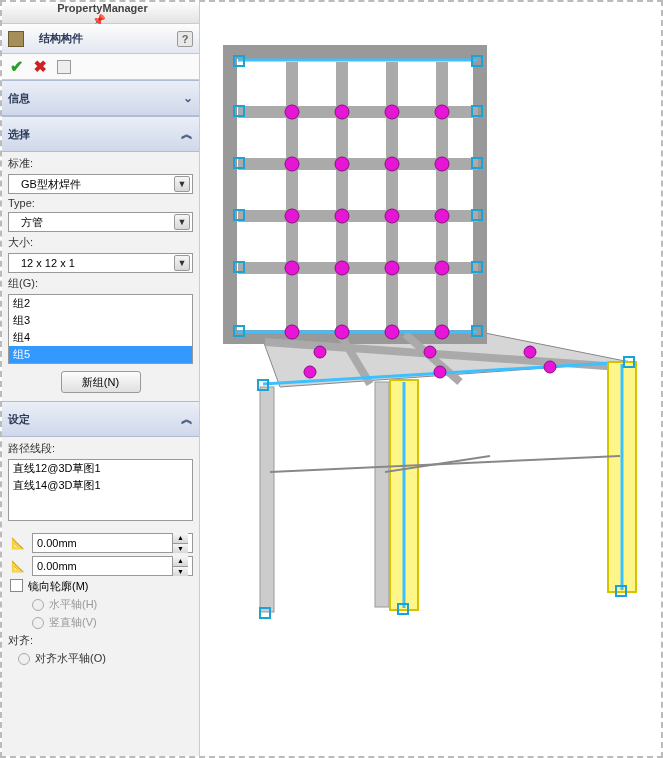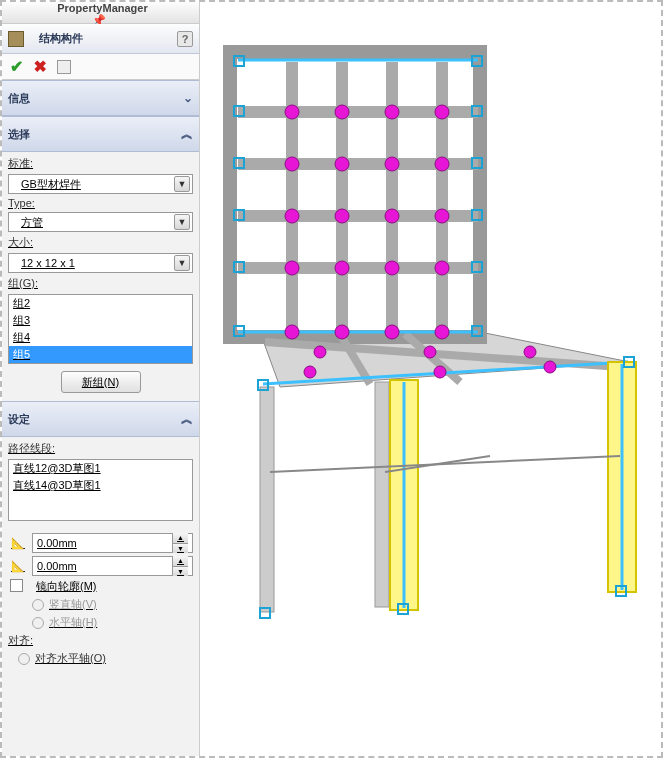--- a/index.html
+++ b/index.html
@@ -12,36 +12,36 @@
     .feature-title { height: 30px; background: linear-gradient(#fdfdfd,#e3e7f0); display: flex; align-items: center; padding: 0 6px; border-bottom: 1px solid #c0c7d6; gap: 9px; }
     .feat-icon { width: 16px; height: 16px; background: #a58e5a; border: 1px solid #6c5b2e; margin-right: 6px; }
     .feature-title-text { font-weight: bold; color: #2c3b5a; flex: 1; }
     .q-icon { width: 16px; height: 16px; border: 1px solid #999; border-radius: 2px; background: #e8e8e8; display:flex;align-items:center;justify-content:center;color:#666;font-weight:bold; }
     .action-row { height: 26px; display: flex; align-items: center; gap: 10px; padding: 0 8px; border-bottom: 1px solid #ccc; background: #fafafa;}
     .ok-icon { color: #2a9d2a; font-size: 16px; font-weight: bold; }
     .x-icon { color: #cc2222; font-size: 16px; font-weight: bold; }
     .pin-icon { width: 14px; height: 14px; border: 1px solid #999; background:#eee;}
     .section-head { height: 36px; background: linear-gradient(#eaeef7,#cfd8ea); border-top: 1px solid #b0bcd4; border-bottom: 1px solid #b0bcd4; display: flex; align-items: center; padding: 8px 6px; color: #2c3b5a; font-weight: bold; }
     .section-head .chev { margin-left: auto; color: #4a5c80; font-size: 12px; }
-    .section-body { padding: 4px 6px 8px 6px; background: #f2f2f2; display:flex; flex-direction:column; gap:3px;text-decoration:underline;}
+    .section-body { padding: 4px 6px 8px 6px; background: #f2f2f2; display:flex; flex-direction:column; gap:3px;}
     .label { color: #333; }
     .combo { width: 100%; height: 20px; background: #fff; border: 1px solid #999; display:flex; align-items:center; padding: 0 12px; position:relative;}
     .combo .cb-arrow { position:absolute; right:2px; width:16px; height:16px; background: linear-gradient(#f6f6f6,#d8d8d8); border:1px solid #999; border-radius:2px; display:flex;align-items:center;justify-content:center; font-size:9px; color:#333;}
     .listbox { width: 100%; height: 70px; background: #fff; border: 1px solid #999; overflow: hidden; }
     .li-item { padding: 1px 4px; }
     .li-sel { background: #3399ff; color: #fff; }
     .btn { height: 22px; background: linear-gradient(#fdfdfd,#e0e0e0); border: 1px solid #999; border-radius: 3px; display:flex;align-items:center;justify-content:center; width: 80px; margin: 4px auto 0 auto;}
     .pathbox { width: 100%; height: 62px; background: #fff; border: 1px solid #999; }
     .inset-row { display:flex; align-items:center; gap:4px; }
     .inset-icon { width: 20px; height: 16px; display:flex;align-items:center;justify-content:center; }
     .spin { flex:1; height:20px; background:#fff; border:1px solid #999; display:flex; align-items:center; padding:0 4px;}
     .spin-btns { width:16px; height:20px; border-left:1px solid #999; display:flex; flex-direction:column; margin-left:auto;}
     .spin-btns div { flex:1; background:linear-gradient(#f6f6f6,#d8d8d8); border-bottom:1px solid #999; font-size:7px; display:flex;align-items:center;justify-content:center;}
     .spin-btns div:last-child{border-bottom:none;}
-    .chk-row { display:flex; align-items:flex-start; gap:13px; padding-left: 2px;}
+    .chk-row { display:flex; align-items:flex-start; gap:5px; padding-left: 2px;}
     .chk { width:13px; height:13px; border:1px solid #888; background:#fff;}
     .rdo-row { display:flex; align-items:center; gap:5px; padding-left: 24px; color:#999;}
     .rdo { width:12px; height:12px; border:1px solid #aaa; border-radius:50%; background:#f0f0f0;}
     .viewport { flex:1; background: #fff; position:relative; overflow:hidden; }
   </style>
 </head>
 <body>
 
 <div class="root">
   <div class="panel">
@@ -128,25 +128,25 @@
               <div>▼</div>
             </div>
         </div>
       </div>
       <div class="chk-row">
         <span class="chk"></span>
         <span>镜向轮廓(M)</span>
       </div>
       <div class="rdo-row">
         <span class="rdo"></span>
-        <span>竖直轴(V)</span>
+        <span>水平轴(H)</span>
       </div>
       <div class="rdo-row">
         <span class="rdo"></span>
-        <span>水平轴(H)</span>
+        <span>竖直轴(V)</span>
       </div>
       <div class="label">对齐:</div>
       <div class="rdo-row" style="padding-left:10px;color:#333;">
         <span class="rdo"></span>
         <span>对齐水平轴(O)</span>
       </div>
     </div>
   </div>
 
   <div class="viewport">

